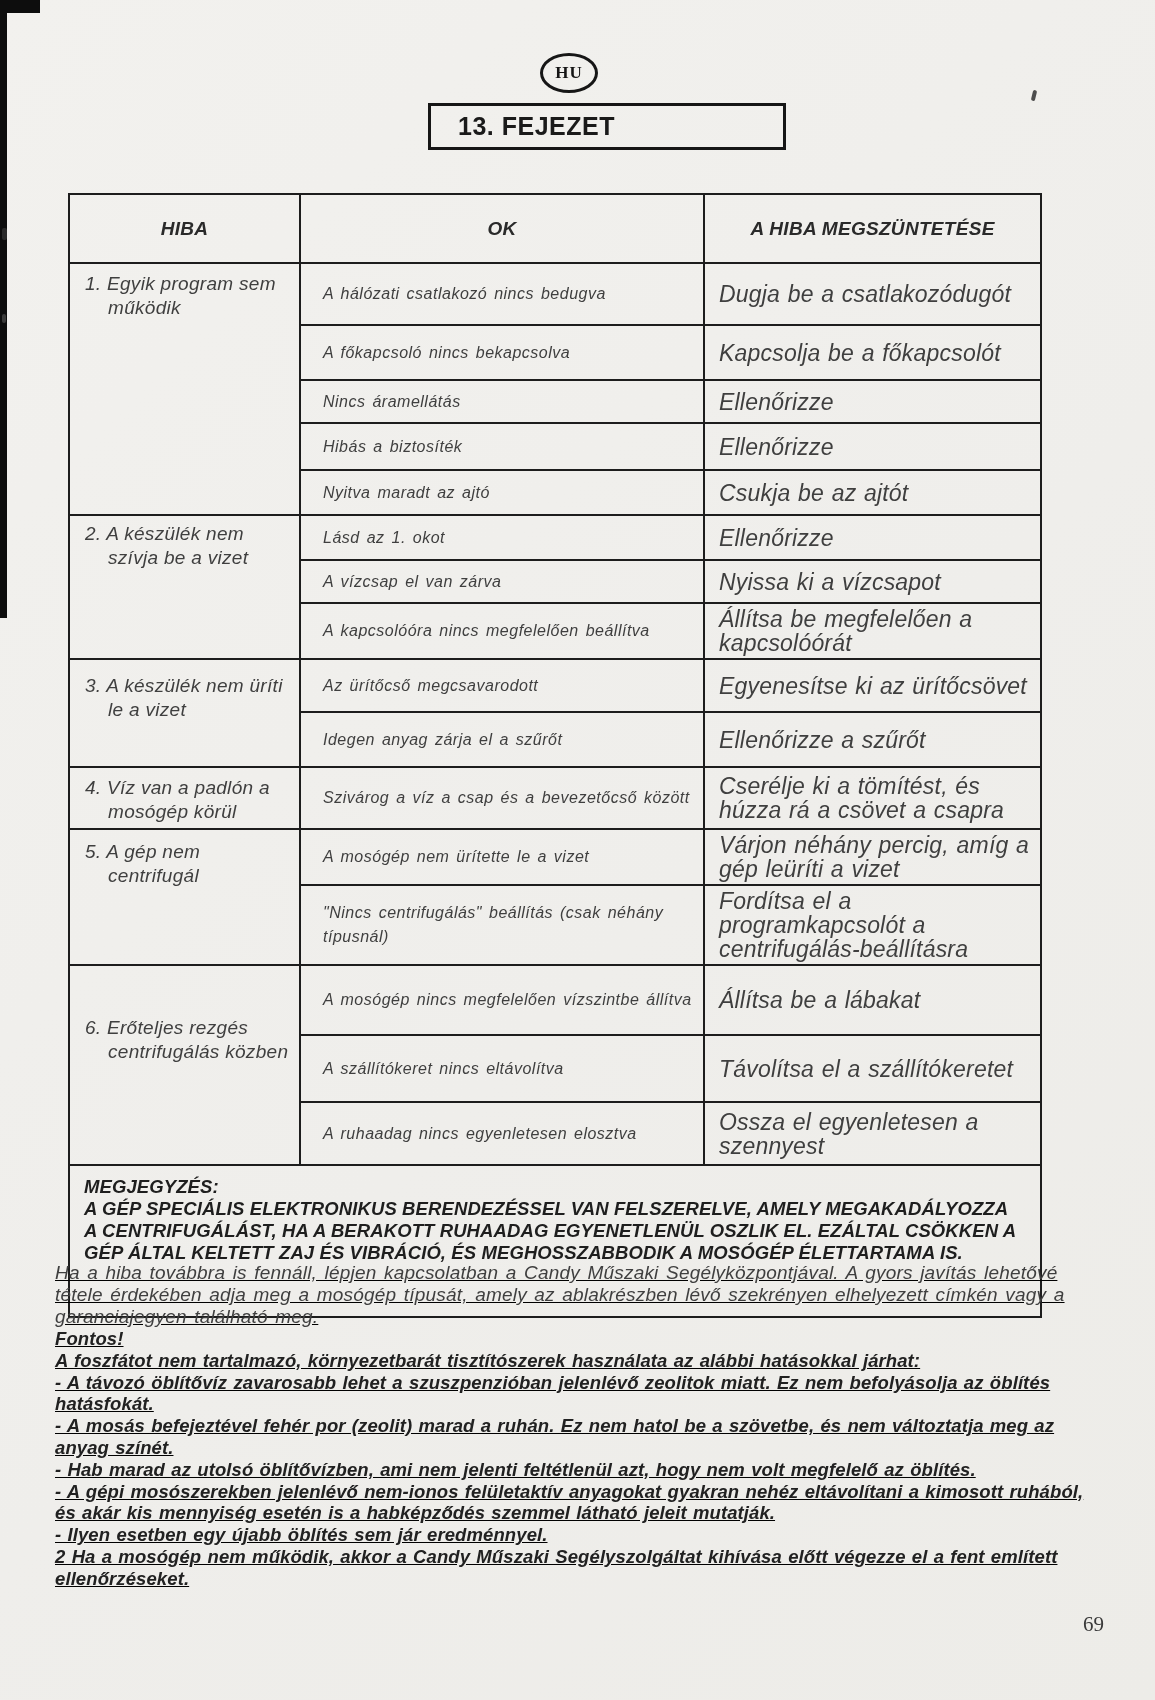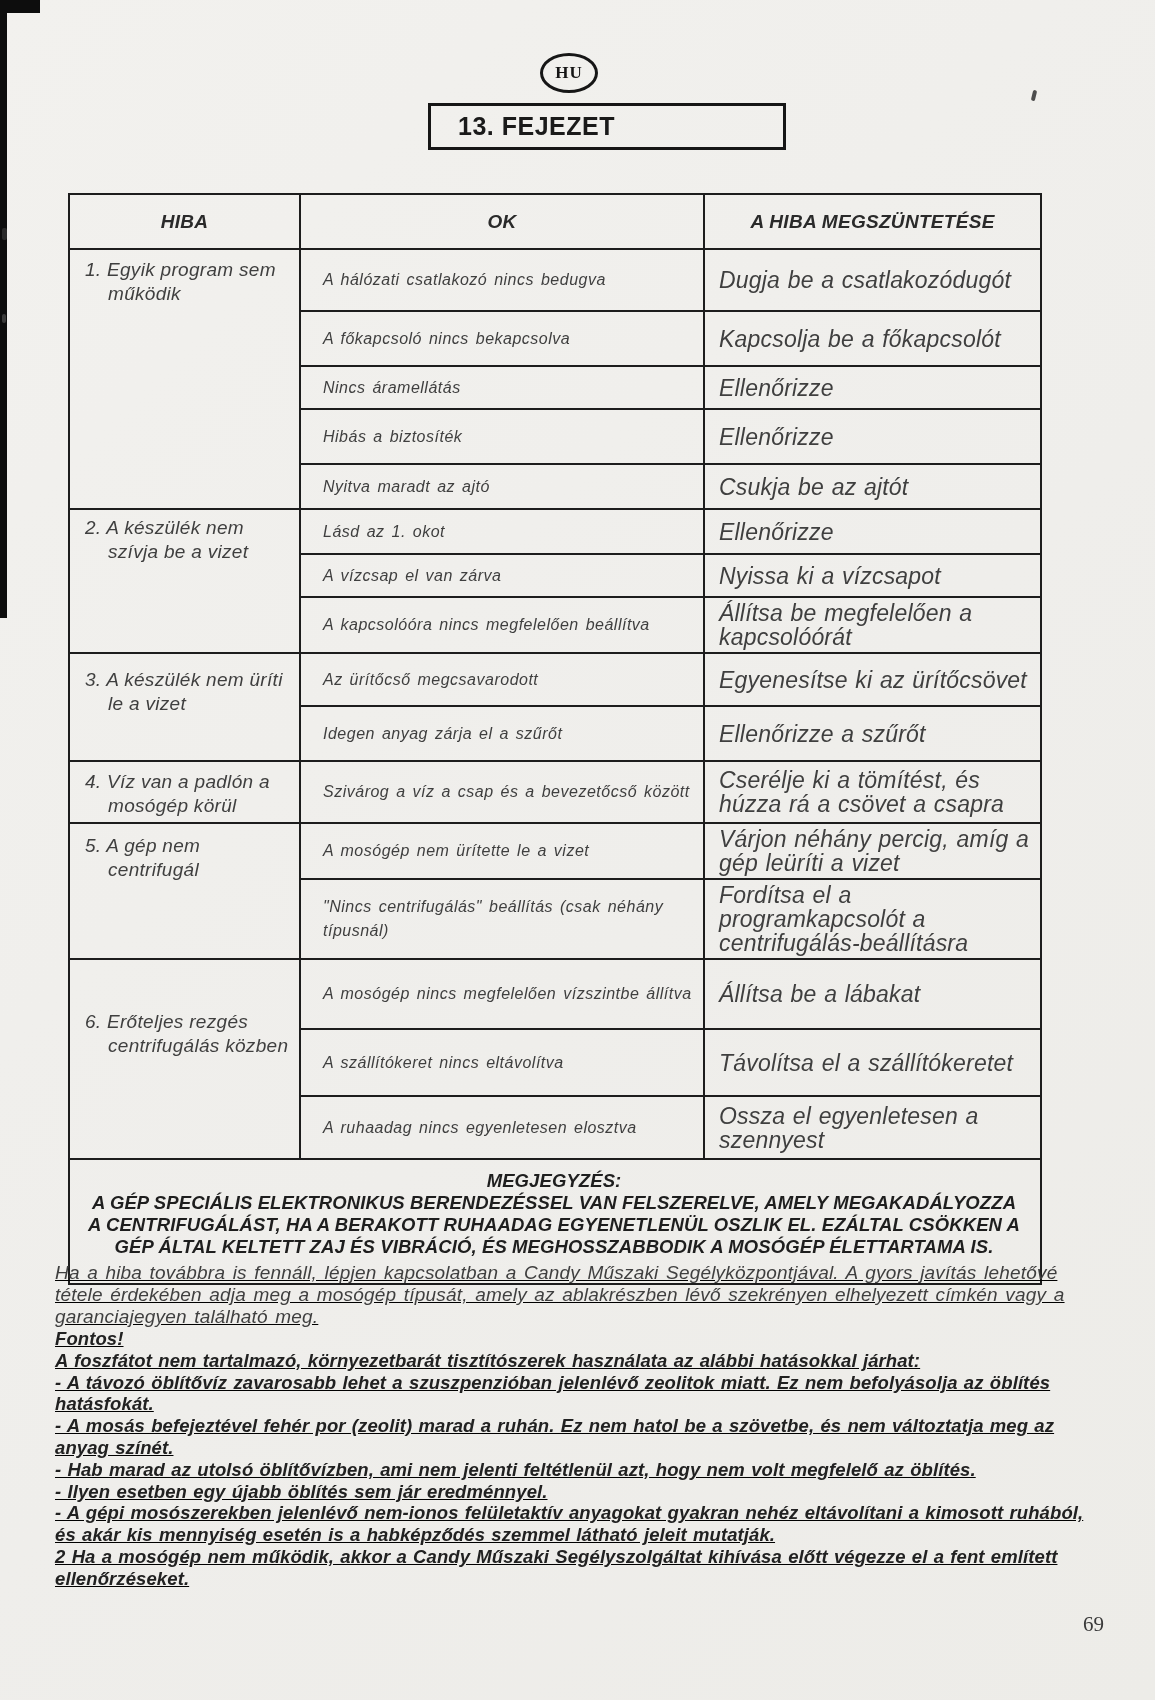--- a/index.html
+++ b/index.html
@@ -39,21 +39,21 @@
 
   
   table.fault-table{
     position:absolute;left:68px;top:193px;width:972px;
     border-collapse:collapse;table-layout:fixed;
     background:transparent;
   }
   table.fault-table th, table.fault-table td{
     border:2px solid #1d1d1d;
   }
-  table.fault-table thead tr{height:55px;}
+  table.fault-table thead tr{height:69px;}
   table.fault-table th{
     font-style:italic;font-weight:bold;font-size:19px;color:#2a2a2a;
     text-align:center;letter-spacing:0.3px;
   }
   td.fault{
     vertical-align:top;
     font-style:italic;font-size:19px;line-height:24px;color:#3f3f3f;
     padding:8px 10px 4px 38px;text-indent:-23px;
     letter-spacing:0.3px;box-sizing:border-box;
   }
@@ -62,21 +62,21 @@
     font-style:italic;font-size:16px;line-height:24px;color:#3f3f3f;
     padding:3px 6px 3px 22px;letter-spacing:0.5px;word-spacing:2px;
     box-sizing:border-box;
   }
   td.remedy{
     vertical-align:middle;
     font-style:italic;font-size:23px;line-height:24px;color:#3f3f3f;
     padding:3px 2px 3px 14px;letter-spacing:0.2px;word-spacing:1px;
     box-sizing:border-box;
   }
-  tr.note-row{height:125px;text-align:center;}
+  tr.note-row{height:152px;}
   tr.note-row td{
     vertical-align:top;padding:10px 16px 0 14px;box-sizing:border-box;
   }
   .note-label,.note-text{
     font-style:italic;font-weight:bold;font-size:18.5px;line-height:22px;color:#1e1e1e;
     letter-spacing:0.1px;
   }
 
   
   .footer-text{
@@ -135,21 +135,21 @@
           <td class="remedy">Dugja be a csatlakozódugót</td>
         </tr>
         <tr style="height: 55px;">
           <td class="cause">A főkapcsoló nincs bekapcsolva</td>
           <td class="remedy">Kapcsolja be a főkapcsolót</td>
         </tr>
         <tr style="height: 43px;">
           <td class="cause">Nincs áramellátás</td>
           <td class="remedy">Ellenőrizze</td>
         </tr>
-        <tr style="height: 55px;">
+        <tr style="height: 47px;">
           <td class="cause">Hibás a biztosíték</td>
           <td class="remedy">Ellenőrizze</td>
         </tr>
         <tr style="height: 45px;">
           <td class="cause">Nyitva maradt az ajtó</td>
           <td class="remedy">Csukja be az ajtót</td>
         </tr>
         <tr style="height: 45px;">
           <td rowspan="3" class="fault" style="padding-top: 6px;">2. A készülék nem szívja be a vizet</td>
           <td class="cause">Lásd az 1. okot</td>
@@ -211,21 +211,21 @@
   </table>
 
   <div class="footer-text">
     <p class="p-light">Ha a hiba továbbra is fennáll, lépjen kapcsolatban a Candy Műszaki Segélyközpontjával. A gyors javítás lehetővé tétele érdekében adja meg a mosógép típusát, amely az ablakrészben lévő szekrényen elhelyezett címkén vagy a garanciajegyen található meg.</p>
     <p class="p-bold">Fontos!</p>
     <p class="p-bold">A foszfátot nem tartalmazó, környezetbarát tisztítószerek használata az alábbi hatásokkal járhat:</p>
     <div id="bullets">
         <p class="p-bold">- A távozó öblítővíz zavarosabb lehet a szuszpenzióban jelenlévő zeolitok miatt. Ez nem befolyásolja az öblítés hatásfokát.</p>
         <p class="p-bold">- A mosás befejeztével fehér por (zeolit) marad a ruhán. Ez nem hatol be a szövetbe, és nem változtatja meg az anyag színét.</p>
         <p class="p-bold">- Hab marad az utolsó öblítővízben, ami nem jelenti feltétlenül azt, hogy nem volt megfelelő az öblítés.</p>
+        <p class="p-bold">- A gépi mosószerekben jelenlévő nem-ionos felületaktív anyagokat gyakran nehéz eltávolítani a kimosott ruhából, és akár kis mennyiség esetén is a habképződés szemmel látható jeleit mutatják.</p>
         <p class="p-bold">- Ilyen esetben egy újabb öblítés sem jár eredménnyel.</p>
-        <p class="p-bold">- A gépi mosószerekben jelenlévő nem-ionos felületaktív anyagokat gyakran nehéz eltávolítani a kimosott ruhából, és akár kis mennyiség esetén is a habképződés szemmel látható jeleit mutatják.</p>
       </div>
     <p class="p-bold">2 Ha a mosógép nem működik, akkor a Candy Műszaki Segélyszolgáltat kihívása előtt végezze el a fent említett ellenőrzéseket.</p>
   </div>
 
   <div class="page-number">69</div>
 
 </div>
 
 </body></html>

